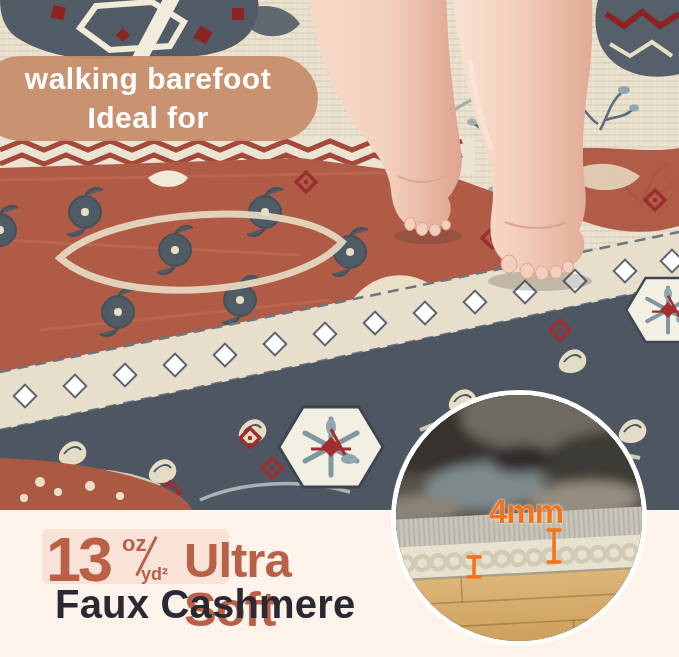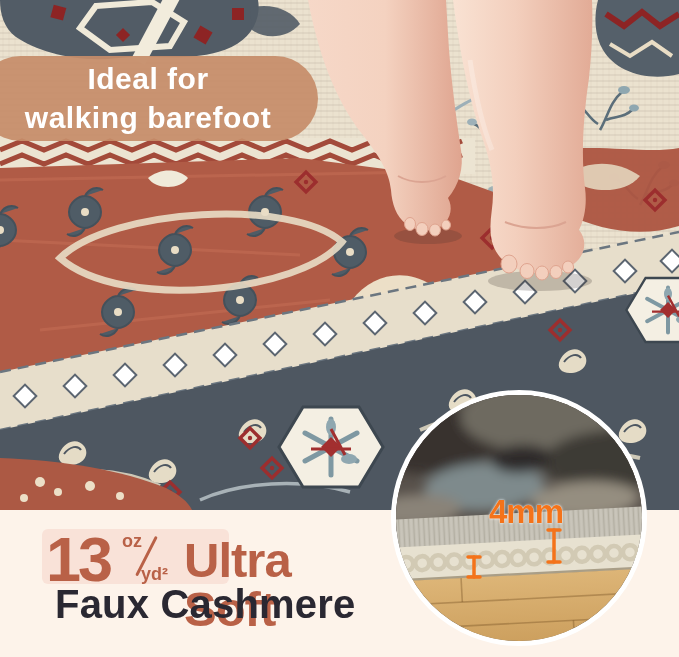--- a/index.html
+++ b/index.html
@@ -41,21 +41,21 @@
     position:absolute;left:0;top:510px;width:670px;height:147px;
     background:#fdf3ea;z-index:2;
   }
   .hl{
     position:absolute;left:42px;top:19px;width:187px;height:55px;
     background:#f9e2d8;border-radius:6px;
   }
   .claimrow{position:absolute;left:46px;top:18px;height:70px;color:#b96147;}
   .wval{position:absolute;left:0;top:0;font-size:63px;font-weight:700;letter-spacing:-3px;line-height:1;}
   .wunit{position:absolute;left:72px;top:2px;width:58px;height:56px;font-weight:700;}
-  .wunit .oz{position:absolute;left:4px;top:1px;font-size:18px;}
+  .wunit .oz{position:absolute;left:4px;top:1px;font-size:22px;}
   .wunit .slash{position:absolute;left:27px;top:4px;width:2.5px;height:44px;background:#b96147;transform:rotate(27deg);border-radius:2px;}
   .wunit .yd2{position:absolute;left:23px;bottom:1px;font-size:18px;margin-top:40px;}
   .headline{position:absolute;left:138px;top:8px;font-size:49px;font-weight:700;letter-spacing:-1px;line-height:1;}
   .material{position:absolute;left:55px;top:72px;font-size:40px;font-weight:700;letter-spacing:.2px;color:#2a2832;}
 </style>
 </head>
 <body>
 
 <div id="stage">
 
@@ -260,22 +260,22 @@
           <ellipse cx="556" cy="272" rx="6" ry="6.5"></ellipse>
           <ellipse cx="568" cy="267" rx="5.5" ry="6"></ellipse>
         </g>
         <path d="M505,222 C524,230 549,230 566,222" fill="none" stroke="#dba492" stroke-width="2"></path>
         <path d="M470,60 C476,100 484,130 492,150" fill="none" stroke="#ffffff" stroke-width="5" opacity=".25"></path>
       </g>
     </svg>
   </div>
 
   <div class="badge">
+    <div class="bl">walking barefoot</div>
     <div class="bl">Ideal for</div>
-    <div class="bl">walking barefoot</div>
   </div>
 
   <div class="band">
     <div class="hl"></div>
     <div class="claimrow">
       <span class="wval">13</span>
       <span class="wunit">
         <span class="oz">oz</span>
         <span class="slash"></span>
         <span class="yd2">yd²</span>

